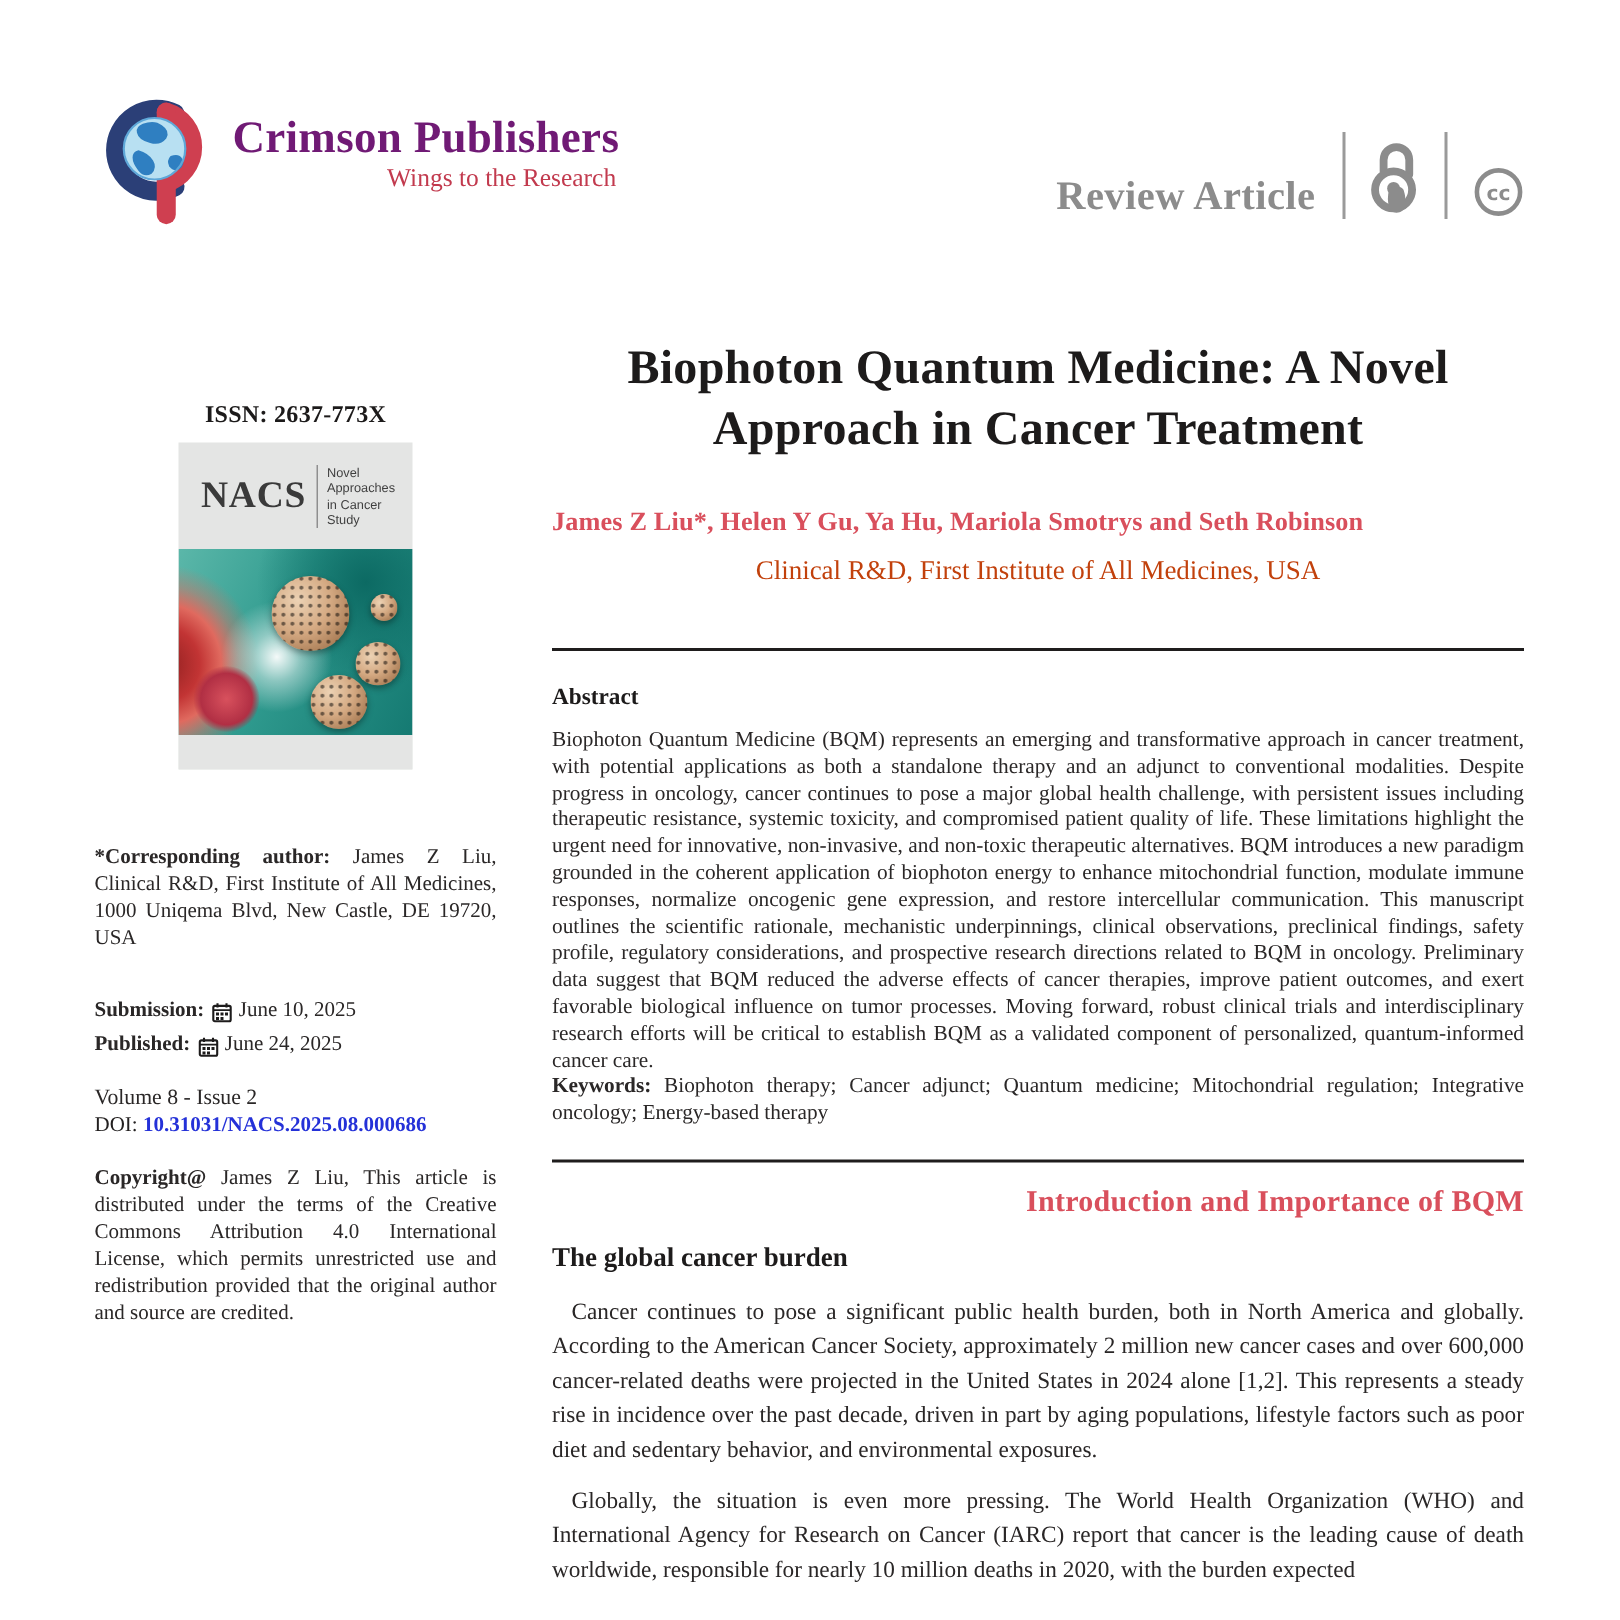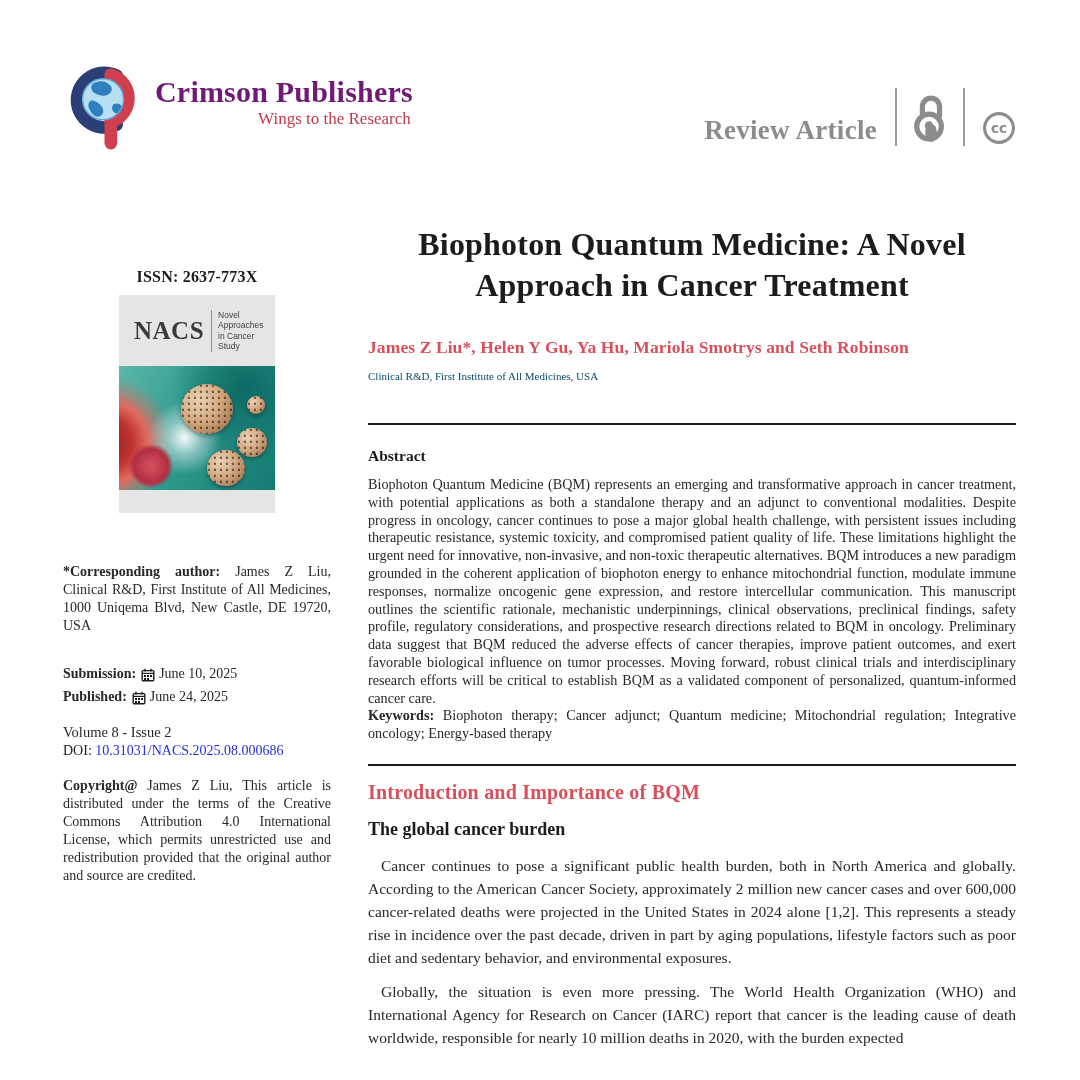--- a/index.html
+++ b/index.html
@@ -64,38 +64,38 @@
 
   .side-block { font-size:14px; line-height:18px; text-align:justify; color:#2a2727; }
   .side-block b { font-weight:700; }
   .corr { margin-top:50px; }
   .dates { margin-top:27px; text-align:left; }
   .date-row { display:flex; align-items:center; line-height:23px; }
   .date-row .cal { margin:0 4px 0 5px; position:relative; top:1px; }
   .volume { margin-top:16px; font-size:14.5px; color:#2a2727; }
   .citation { margin-top:26px; }
   .doi-row { font-size:14px; line-height:18px; margin-top:1px; }
-  .doi-link { color:#2431d8; text-decoration:none; }
+  .doi-link { color:#2431d8; text-decoration:none;font-weight:bold; }
   .copyright { margin-top:17px; }
 
   
   .main { position:absolute; left:368px; top:224px; width:648px; }
   .title {
     text-align:center; font-size:32px; line-height:41px; font-weight:700;
     color:#1d1b1b; letter-spacing:0.2px;
   }
   .authors { margin-top:31px; font-size:17.5px; font-weight:700; color:#d94f5c; letter-spacing:0.1px; }
-  .affiliation { margin-top:12px; font-size:11px; color:#0c4a6e; }
+  .affiliation { margin-top:12px; font-size:18px; color:#c2410c;text-align:center; }
   .rule { border:none; border-top:2px solid #1f1d1d; margin-top:41px; }
   .abstract-head { margin-top:22px; font-size:15.5px; font-weight:700; color:#1d1b1b; }
   .abstract-body { margin-top:11px; font-size:14.2px; line-height:17.8px; text-align:justify; color:#2a2727; }
   .keywords { margin-top:0; font-size:14.2px; line-height:17.8px; text-align:justify; color:#2a2727; }
   .keywords b { font-weight:700; }
   .rule2 { border:none; border-top:2px solid #1f1d1d; margin-top:21px; }
-  .section-head { margin-top:15px; font-size:20px; font-weight:700; color:#d94f5c; letter-spacing:0.2px; }
+  .section-head { margin-top:15px; font-size:20px; font-weight:700; color:#d94f5c; letter-spacing:0.2px;text-align:right; }
   .sub-head { margin-top:15px; font-size:18px; font-weight:700; color:#1d1b1b; }
   .para { margin-top:14px; font-size:15.5px; line-height:23px; text-align:justify; color:#2a2727; text-indent:13px;font-family:Liberation Serif, serif; }
   .para + .para { margin-top:11px; }
 </style>
 </head>
 <body>
 
 <div class="page">
 
   <div class="header">

